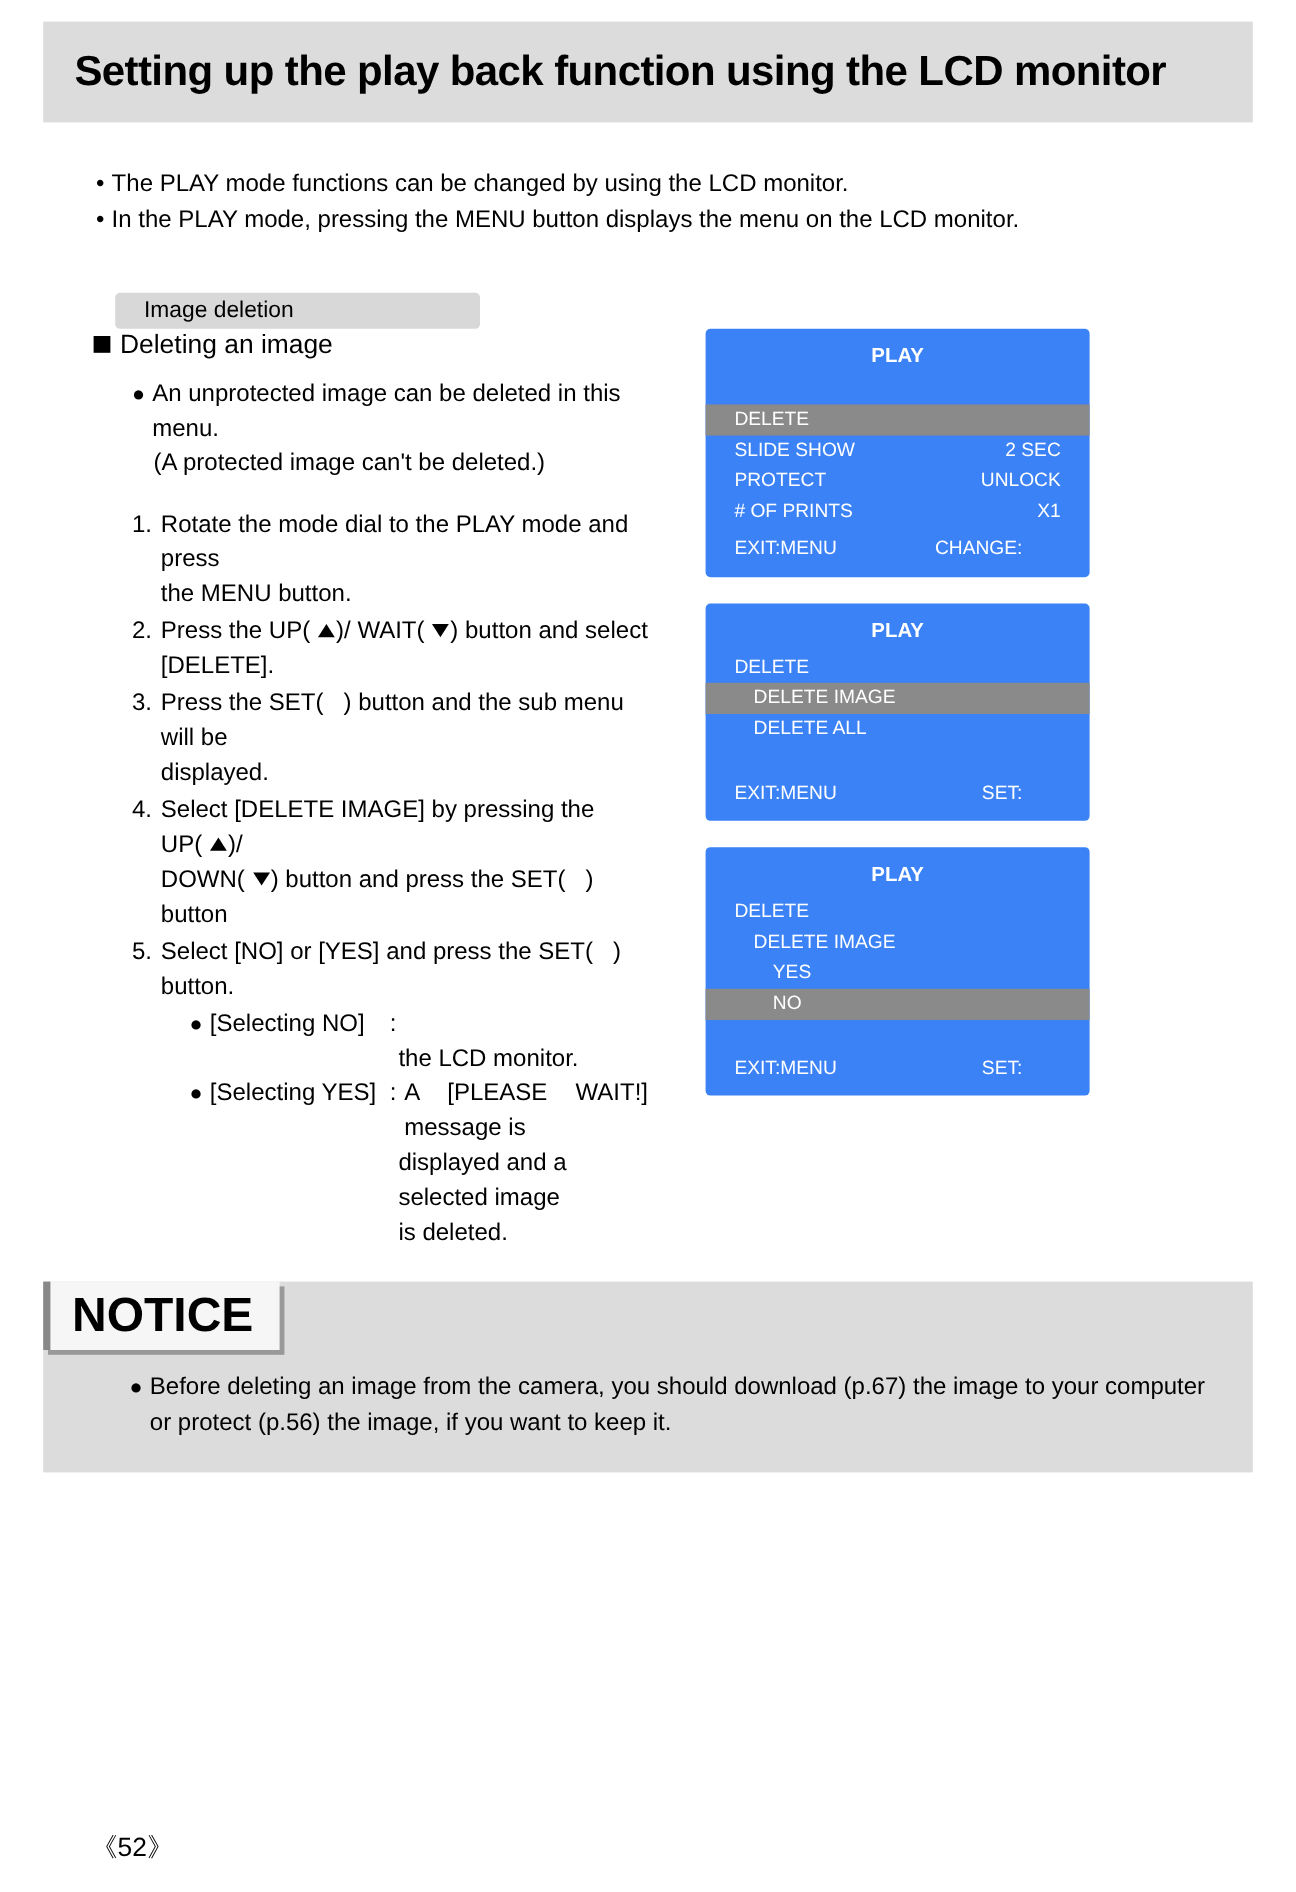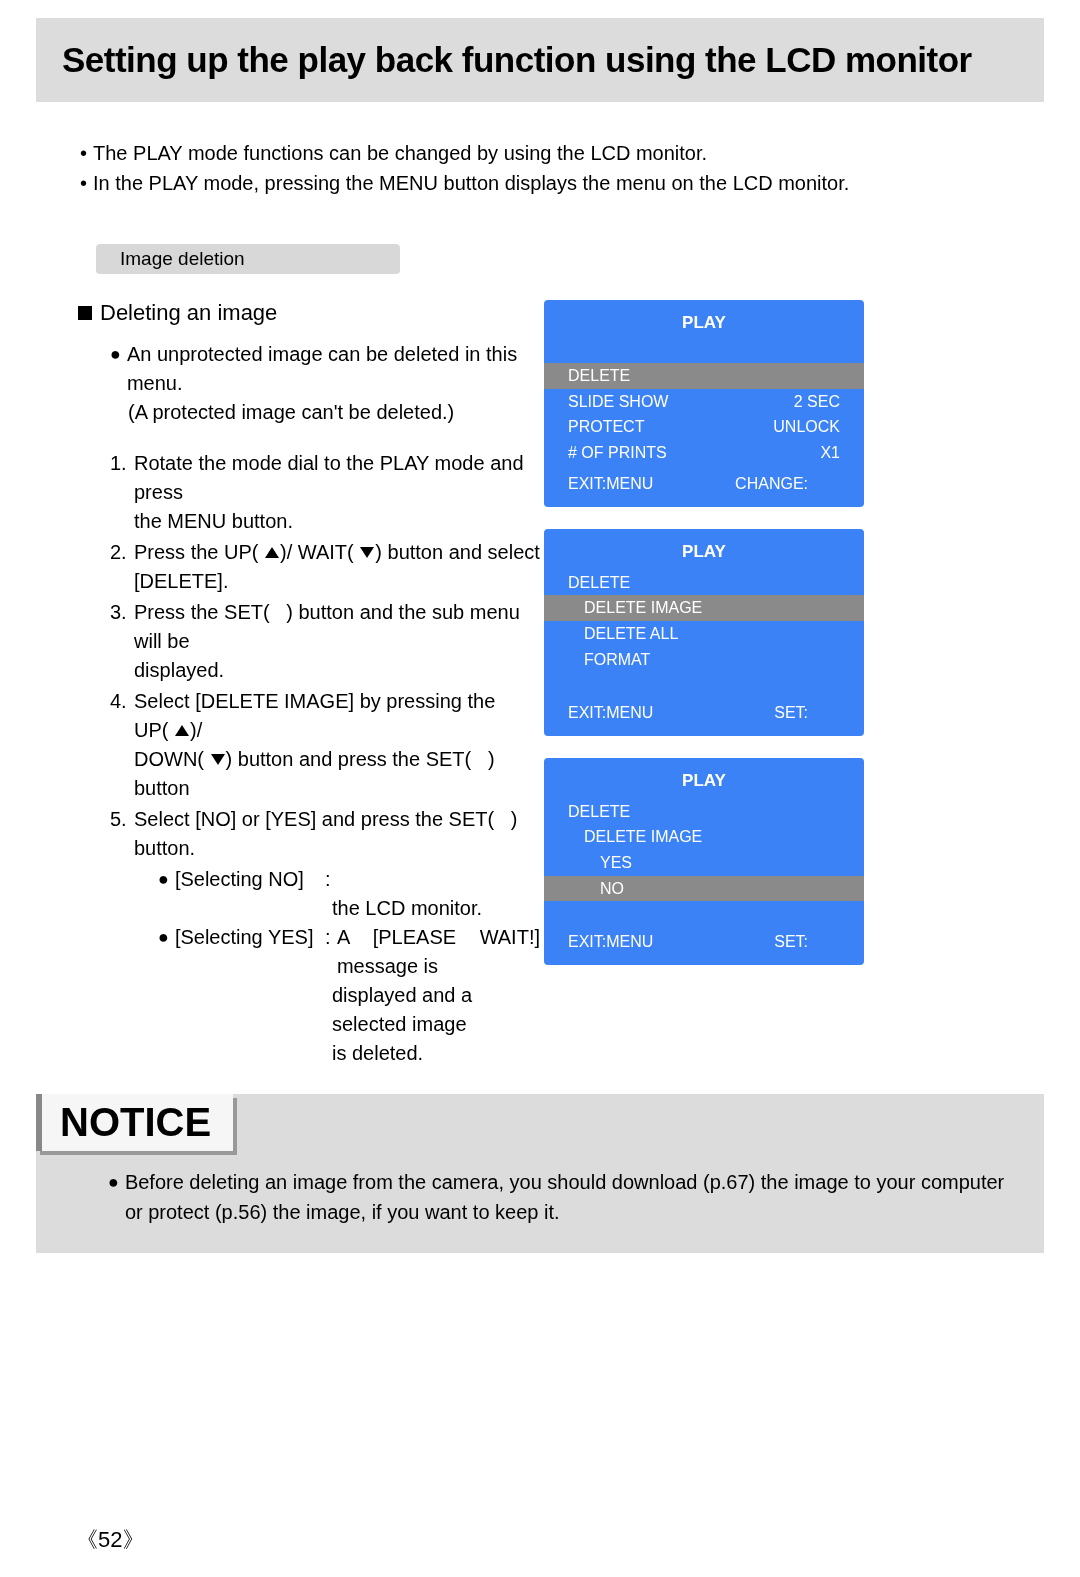--- a/index.html
+++ b/index.html
@@ -42,21 +42,21 @@
   .section-label {
     background: #d8d8d8;
     margin: 46px 0 0 96px;
     width: 280px;
     padding: 4px 0 4px 24px;
     font-size: 19px;
     border-radius: 4px;
   }
   .content-row {
     display: flex;
-    margin-top: 26px;
+    gap: 44px;
   }
   .left-col {
     width: 540px;
     padding-left: 78px;
     box-sizing: border-box;
   }
   .right-col {
     flex: 1;
     padding-left: 4px;
     padding-right: 58px;
@@ -366,24 +366,20 @@
             <span></span>
         </div>
         <div class="lcd-row hl indent1">
           <span>DELETE IMAGE</span>
             <span></span>
         </div>
         <div class="lcd-row indent1">
           <span>DELETE ALL</span>
             <span></span>
         </div>
-        <div class="lcd-row indent1">
-          <span>FORMAT</span>
-            <span></span>
-        </div>
         <div class="lcd-blank"></div>
         <div class="lcd-footer">
           <span>EXIT:MENU</span>
             <span>SET:</span>
         </div>
       </div>
 
       <div class="lcd">
         <div class="lcd-title">PLAY</div>
         <div class="lcd-row">

